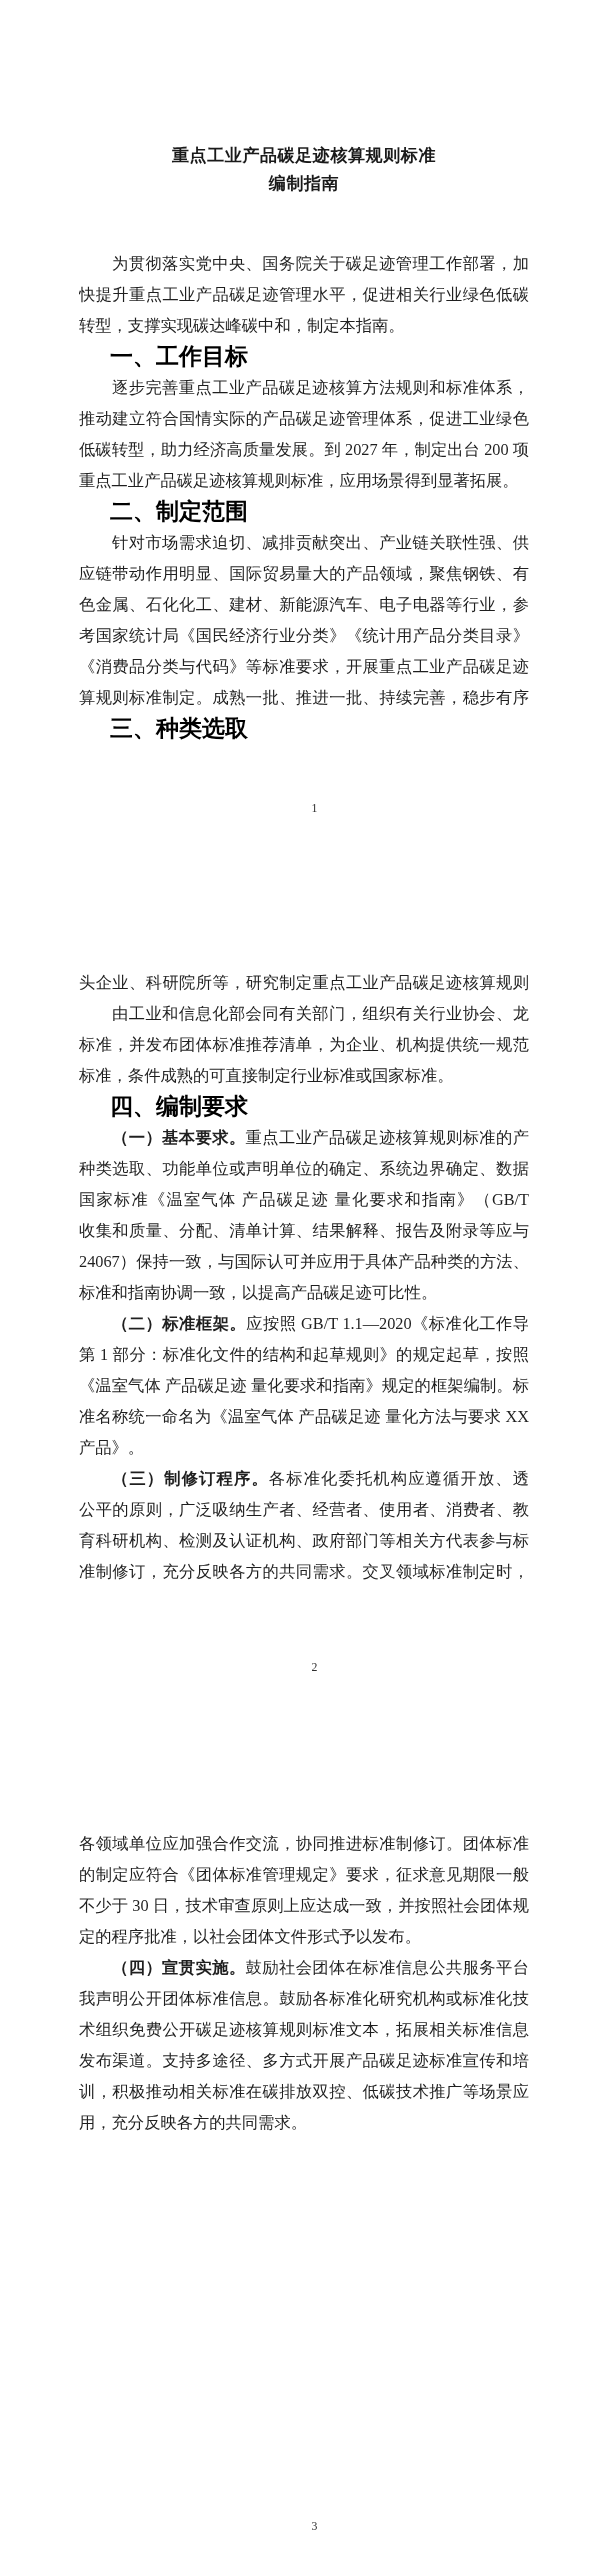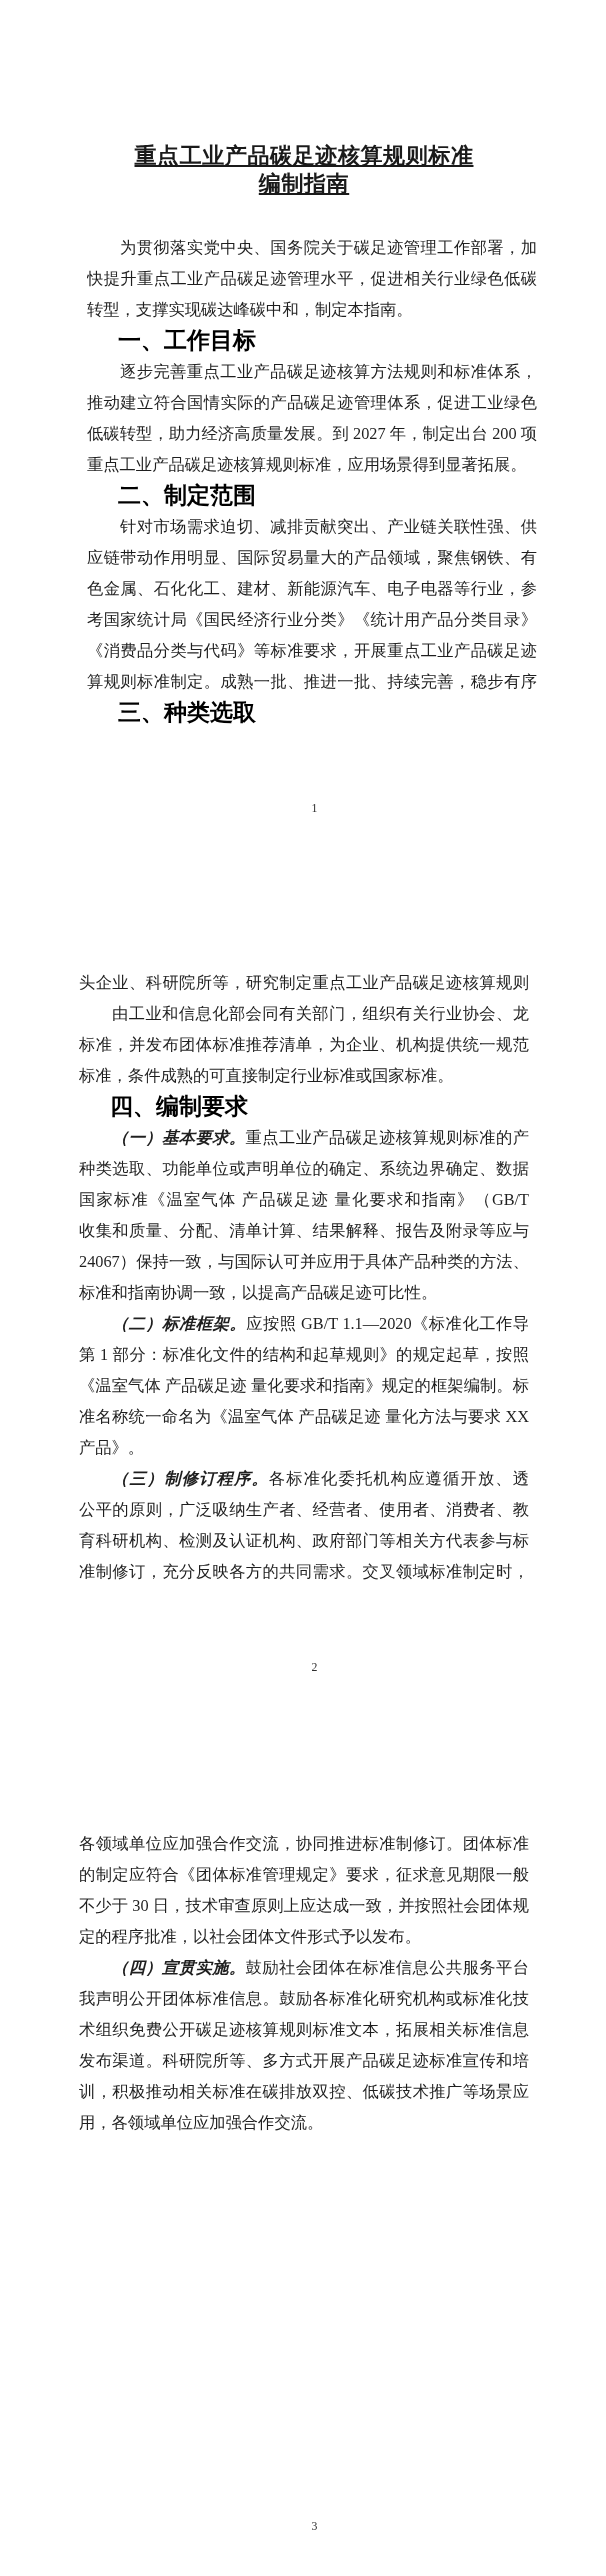--- a/index.html
+++ b/index.html
@@ -1,32 +1,32 @@
 <!DOCTYPE html>
 <html style="font-size:9px"><head>
 <meta charset="utf-8">
 <style>
   html,body{margin:0;padding:0;background:#ffffff;}
   .doc{position:relative;width:607px;height:2576px;background:#ffffff;color:#1f1f1f;overflow:hidden;}
   .page{position:relative;width:607px;height:859px;background:#ffffff;overflow:hidden;}
   .title{position:absolute;left:79px;top:142px;width:450px;margin:0;
          text-align:center;font-family:"Liberation Serif",serif;font-weight:bold;
-         font-size:22px;line-height:28px;letter-spacing:0.6px;color:#1a1a1a;text-decoration:underline;}
+         font-size:17px;line-height:28px;letter-spacing:0.6px;color:#1a1a1a;}
   .content{position:absolute;left:79px;width:450px;}
-  .p1 .content{top:232px;margin-left:8px;}
+  .p1 .content{top:248px;}
   .p2 .content{top:108px;}
   .p3 .content{top:110px;}
   .ln{height:31px;line-height:31px;font-family:"Liberation Serif",serif;
       font-size:16.3px;color:#1f1f1f;overflow:hidden;}
   .jl{text-align:justify;text-align-last:justify;}
   .end{text-align:left;}
   .ind{text-indent:33px;}
   .head{font-family:"Liberation Sans",sans-serif;font-weight:700;font-size:23px;
         color:#000;text-indent:31px;text-align:left;text-align-last:left;}
-  .lead{font-weight:bold;font-style:italic;}
+  .lead{font-weight:bold;}
   .pagenum{position:absolute;top:800px;left:50%;margin-left:7.9px;height:17px;
            line-height:17px;font-family:"Liberation Serif",serif;font-size:11.8px;color:#2e2e2e;}
 </style>
 </head>
 <body>
 
 <div class="doc">
 
   <section class="page p1">
     <h1 class="title">
@@ -90,21 +90,21 @@
     <div class="content">
       <div class="ln jl">各领域单位应加强合作交流，协同推进标准制修订。团体标准</div>
       <div class="ln jl">的制定应符合《团体标准管理规定》要求，征求意见期限一般</div>
       <div class="ln jl">不少于 30 日，技术审查原则上应达成一致，并按照社会团体规</div>
       <div class="ln end">定的程序批准，以社会团体文件形式予以发布。</div>
       <div class="ln ind jl">
         <span class="lead">（四）宣贯实施。</span><span>鼓励社会团体在标准信息公共服务平台自</span>
       </div>
       <div class="ln jl">我声明公开团体标准信息。鼓励各标准化研究机构或标准化技</div>
       <div class="ln jl">术组织免费公开碳足迹核算规则标准文本，拓展相关标准信息</div>
-      <div class="ln jl">发布渠道。科研院所等、多方式开展产品碳足迹标准宣传和培</div>
+      <div class="ln jl">发布渠道。支持多途径、多方式开展产品碳足迹标准宣传和培</div>
       <div class="ln jl">训，积极推动相关标准在碳排放双控、低碳技术推广等场景应</div>
-      <div class="ln end">用，各领域单位应加强合作交流。</div>
+      <div class="ln end">用，充分反映各方的共同需求。</div>
     </div>
     <div class="pagenum">3</div>
   </section>
 
 </div>
 
 
 </body></html>

